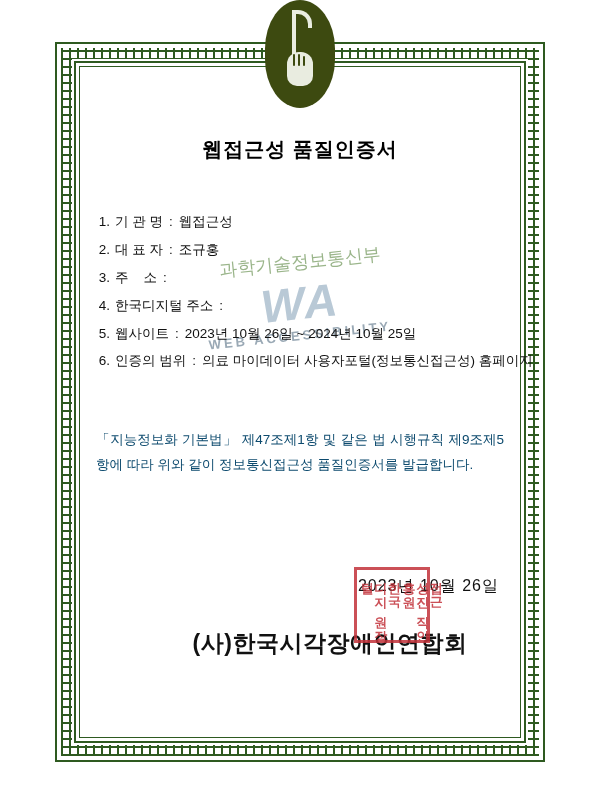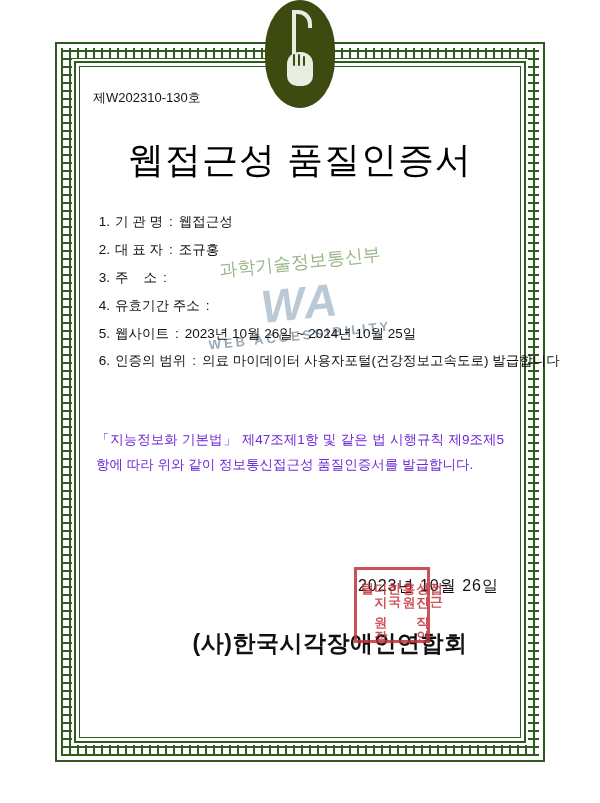--- a/index.html
+++ b/index.html
@@ -187,22 +187,22 @@
     font-size: 13px;
     color: #111;
   }
 
   .title {
     position: absolute;
     left: 0;
     top: 70px;
     width: 442px;
     text-align: center;
-    font-size: 36px;
-    font-weight: normal;
+    font-size: 20px;
+    font-weight: bold;
     letter-spacing: 1px;
     color: #000;
   }
 
   .fields {
     position: absolute;
     left: 14px;
     top: 148px;
     width: 420px;
   }
@@ -231,21 +231,21 @@
   }
 
   .body-text {
     position: absolute;
     left: 17px;
     top: 362px;
     width: 408px;
     font-size: 13.5px;
     line-height: 1.85;
     text-align: justify;
-    color: #6d28d9;
+    color: #0c4a6e;
   }
 
   .date-line {
     position: absolute;
     right: 22px;
     top: 510px;
     font-size: 16px;
     color: #111;
     letter-spacing: 1px;
   }
@@ -315,21 +315,20 @@
   </div>
 
   <div class="watermark">
     <div class="wm-text1">과학기술정보통신부</div>
     <div class="wm-text2">WA</div>
     <div class="wm-text3">WEB ACCESSIBILITY</div>
   </div>
 
   <div class="content">
 
-    <div class="doc-number">제W202310-130호</div>
 
     <div class="title">웹접근성 품질인증서</div>
 
     <div class="fields">
 
       <div class="field-row">
         <span class="field-num">1.</span>
         <span class="field-label">기 관 명</span>
         <span class="field-sep">:</span>
         <span class="field-value">웹접근성</span>
@@ -343,36 +342,36 @@
       </div>
 
       <div class="field-row">
         <span class="field-num">3.</span>
         <span class="field-label">주    소</span>
         <span class="field-sep">:</span>
       </div>
 
       <div class="field-row">
         <span class="field-num">4.</span>
-        <span class="field-label">유효기간 주소</span>
+        <span class="field-label">한국디지털 주소</span>
         <span class="field-sep">:</span>
       </div>
 
       <div class="field-row">
         <span class="field-num">5.</span>
         <span class="field-label">웹사이트</span>
         <span class="field-sep">:</span>
         <span class="field-value">2023년 10월 26일 ~ 2024년 10월 25일</span>
       </div>
 
       <div class="field-row">
         <span class="field-num">6.</span>
         <span class="field-label">인증의 범위</span>
         <span class="field-sep">:</span>
-        <span class="field-value">의료 마이데이터 사용자포털(건강정보고속도로) 발급합니다</span>
+        <span class="field-value">의료 마이데이터 사용자포털(정보통신접근성) 홈페이지</span>
       </div>
 
     </div>
 
     <div class="body-text">「지능정보화 기본법」 제47조제1항 및 같은 법 시행규칙 제9조제5항에 따라 위와 같이 정보통신접근성 품질인증서를 발급합니다.</div>
 
     <div class="date-line">2023년  10월  26일</div>
 
     <div class="issuer">
       <div class="issuer-line">(사)한국시각장애인연합회</div>

